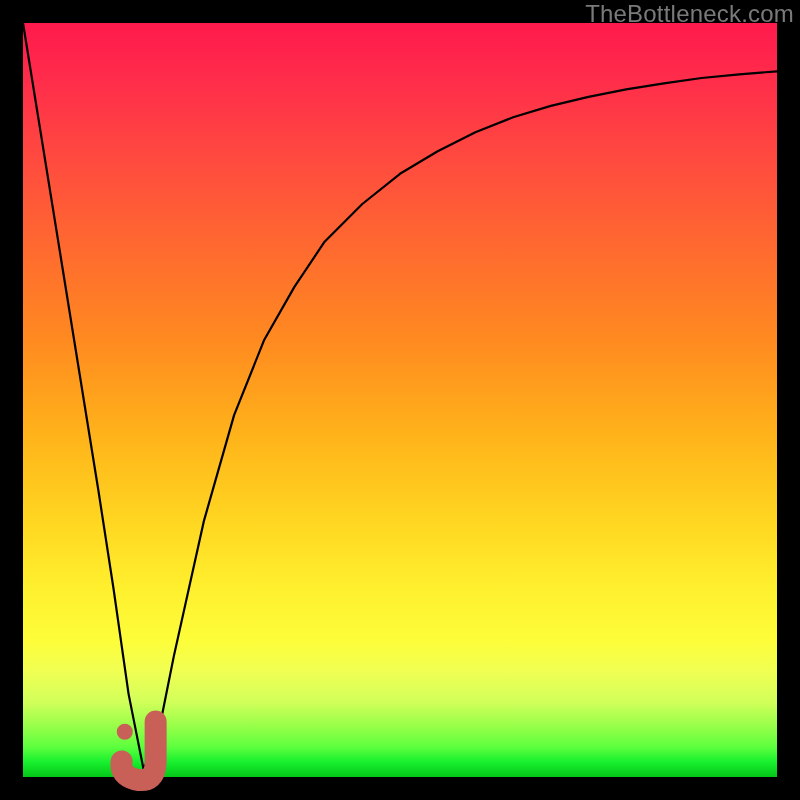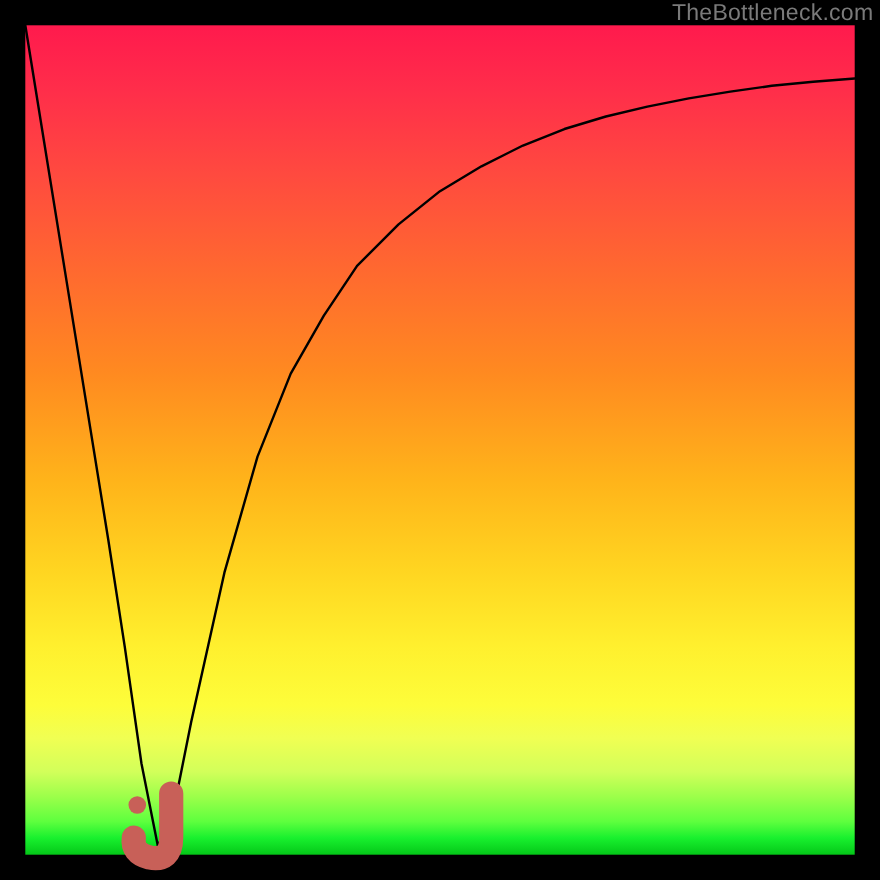--- a/index.html
+++ b/index.html
@@ -40,21 +40,21 @@
       #5eff3e 96%,
       #18f02e 98%,
       #04c718 100%
     );
   }
   .watermark {
     position: absolute;
     top: 0;
     right: 6px;
     color: #7a7a7a;
-    font-size: 21px;
+    font-size: 24px;
     font-weight: 500;
     letter-spacing: 0.2px;
     user-select: none;
   }
   svg.curves {
     position: absolute;
     left: 0;
     top: 0;
     width: 754px;
     height: 754px;

